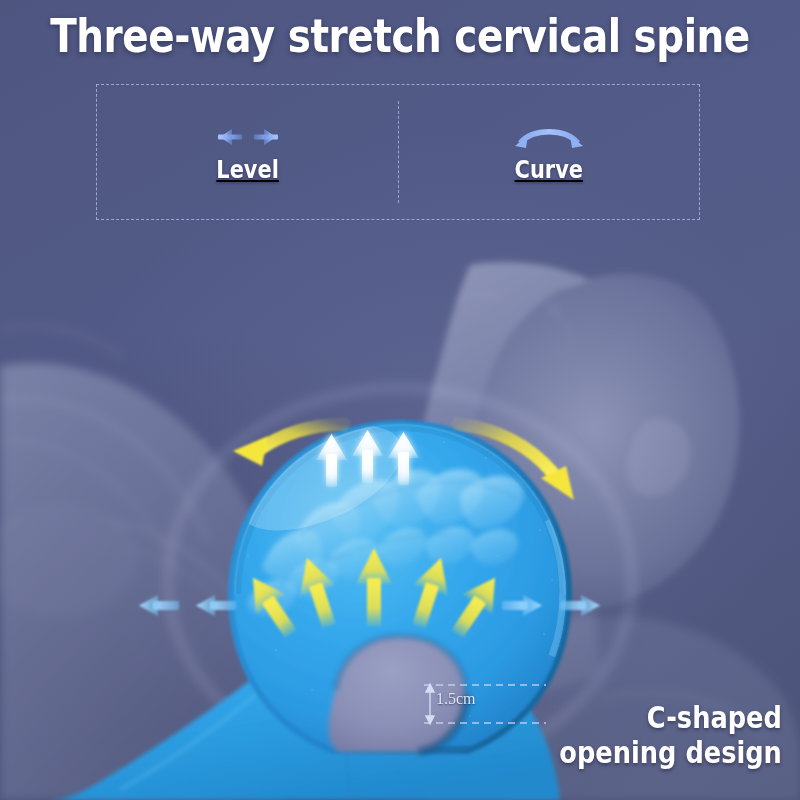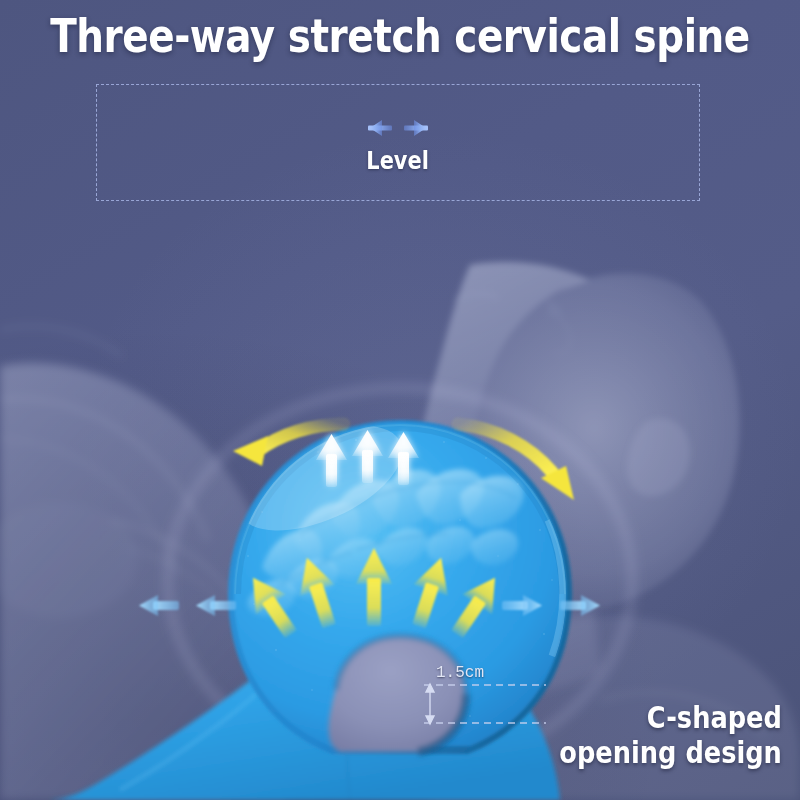--- a/index.html
+++ b/index.html
@@ -50,24 +50,25 @@
     text-shadow: 0 2px 5px rgba(20,24,48,0.45);
     white-space: nowrap;
   }
 
   
   .feature-panel {
     position: absolute;
     left: 96px;
     top: 84px;
     width: 604px;
-    height: 117px;
+    height: 136px;
     border: 1.5px dashed #99a6d6;
     display: flex;
     box-sizing: border-box;
+    text-decoration: underline;
   }
   .feature-cell {
     flex: 1 1 0;
     position: relative;
     display: flex;
     flex-direction: column;
     align-items: center;
     justify-content: center;
     gap: 2px;
   }
@@ -102,25 +103,25 @@
   
   .arrows-layer { position: absolute; inset: 0; }
   .arrows-layer svg { display: block; width: 800px; height: 800px; }
 
   
   .measure-layer { position: absolute; inset: 0; }
   .measure-layer svg { display: block; width: 800px; height: 800px; }
   .measure-text {
     position: absolute;
     left: 436px;
-    top: 664px;
+    top: 690px;
     color: #e2e6f5;
     font-size: 16px;
     font-weight: 400;
-    font-family: Liberation Mono, monospace;
+    font-family: Liberation Serif, serif;
     text-shadow: 0 1px 2px rgba(20,24,48,0.6);
   }
 
   
   .caption {
     position: absolute;
     right: 18px;
     bottom: 30px;
     text-align: right;
     color: #ffffff;
@@ -269,20 +270,37 @@
 
           <g fill="url(#lvGradR)">
             <rect x="52" y="12.4" width="24" height="5.2" rx="1"></rect>
             <path d="M 74 15 L 62 7 L 62 23 Z"></path>
           </g>
         </svg>
       </div>
       <div class="feature-label">Level</div>
     </div>
 
+    <div class="feature-cell">
+      <div class="feature-icon">
+        <svg width="84" height="32" viewBox="0 0 84 32" xmlns="http://www.w3.org/2000/svg">
+          <defs>
+            <linearGradient id="cvGrad" x1="0" y1="0" x2="1" y2="0">
+              <stop offset="0%" stop-color="#87a9f0"></stop>
+              <stop offset="50%" stop-color="#a3c1fa"></stop>
+              <stop offset="100%" stop-color="#87a9f0"></stop>
+            </linearGradient>
+          </defs>
+          <path d="M 13 22 C 26 7, 58 7, 71 22" stroke="url(#cvGrad)" stroke-width="5.4" fill="none" stroke-linecap="butt"></path>
+          <path d="M 8 25 L 21 14 L 19 27 Z" fill="#8fb1f4"></path>
+          <path d="M 76 25 L 63 14 L 65 27 Z" fill="#8fb1f4"></path>
+        </svg>
+      </div>
+      <div class="feature-label">Curve</div>
+    </div>
 
 
   </div>
 
   <div class="pillow-layer">
     <svg viewBox="0 0 800 800" xmlns="http://www.w3.org/2000/svg">
       <defs>
         <radialGradient id="pillowBody" cx="0.38" cy="0.32" r="0.82">
           <stop offset="0%" stop-color="#57c0f4"></stop>
           <stop offset="40%" stop-color="#35a8ec"></stop>

